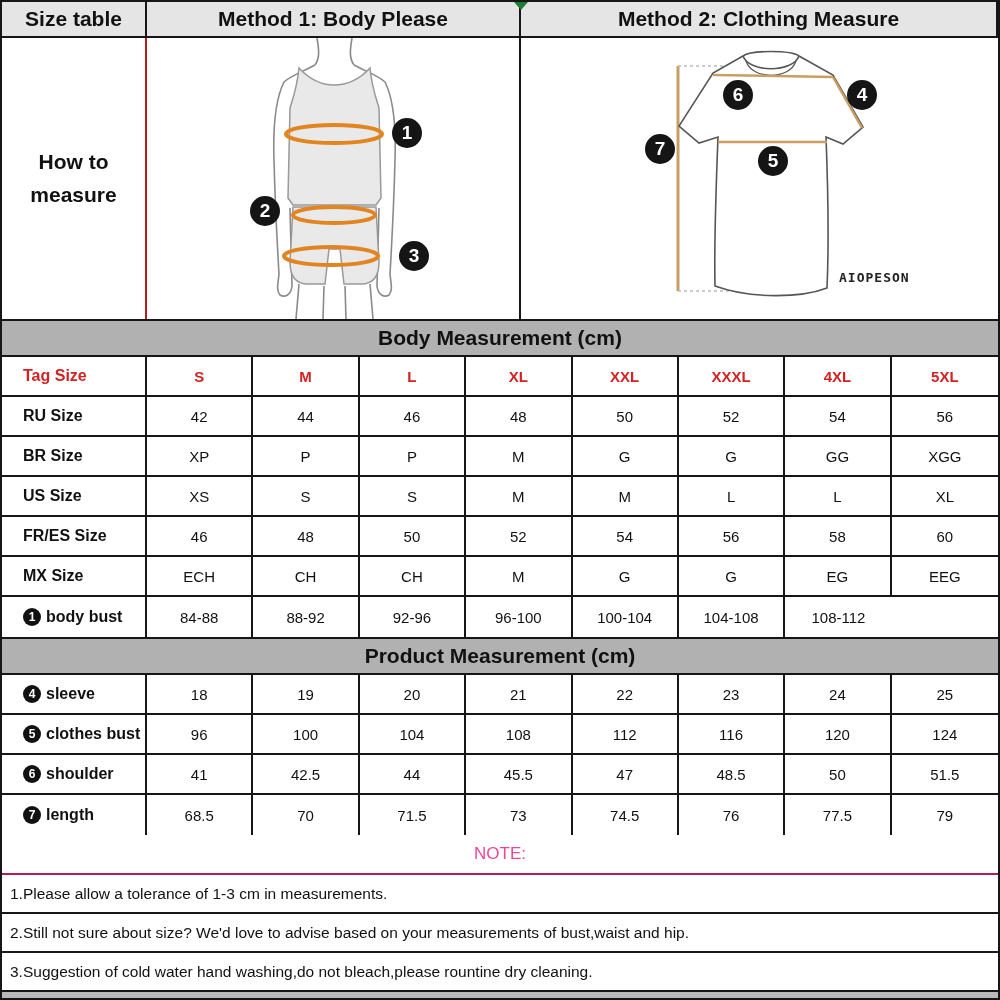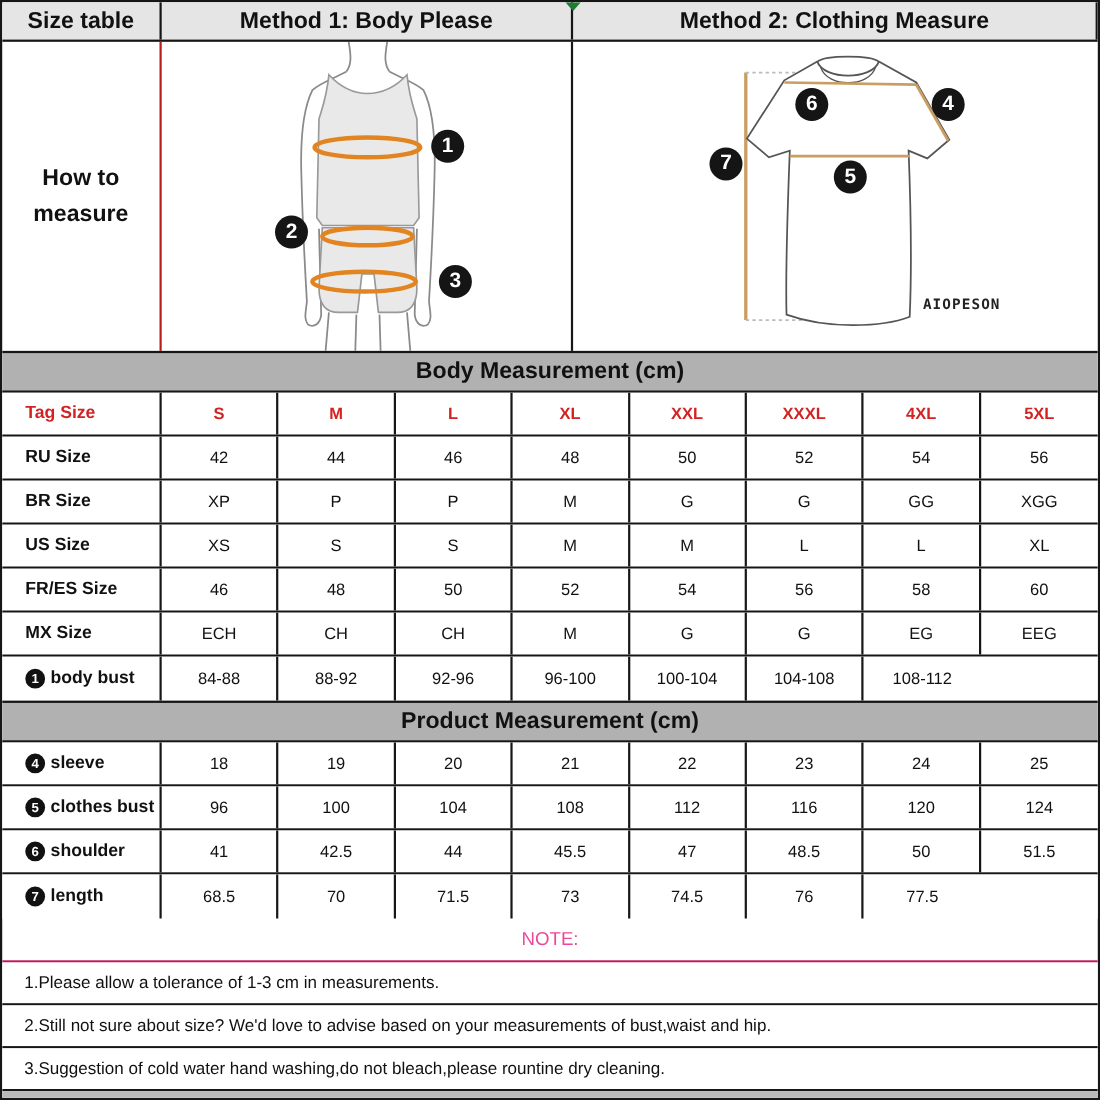--- a/index.html
+++ b/index.html
@@ -84,21 +84,21 @@
     width:18px; height:18px; border-radius:50%; background:#111; color:#fff;
     font-size:12px; font-weight:bold; margin-right:5px;
   }
   
   .note-title-row {
     height:40px; flex:none; display:flex; align-items:center; justify-content:center;
     font-size:17px; color:#ec4899; border-bottom:2px solid #be185d;
   }
   .note-row {
     height:39px; flex:none; display:flex; align-items:center;
-    padding-left:20px; font-size:15.5px; color:#111;
+    padding-left:8px; font-size:15.5px; color:#111;
     border-bottom:2px solid #161616; background:#fff;
   }
   .bottom-strip { flex:1; background:#b9b9b9; }
   svg { display:block; }
 </style>
 </head>
 <body>
 
 <div class="sheet">
 
@@ -292,19 +292,20 @@
           <span class="bullet">7</span>
           <span>length</span>
         </div>
         <div class="cell value-cell">68.5</div>
         <div class="cell value-cell">70</div>
         <div class="cell value-cell">71.5</div>
         <div class="cell value-cell">73</div>
         <div class="cell value-cell">74.5</div>
         <div class="cell value-cell">76</div>
         <div class="cell value-cell">77.5</div>
+        <div class="cell value-cell">79</div>
       </div></div>
 
   <div class="note-title-row">NOTE:</div>
   <div id="notes-list" style="display:contents"><div class="note-row">1.Please allow a tolerance of 1-3 cm in measurements.</div><div class="note-row">2.Still not sure about size? We'd love to advise based on your measurements of bust,waist and hip.</div><div class="note-row">3.Suggestion of cold water hand washing,do not bleach,please rountine dry cleaning.</div></div>
 
   <div class="bottom-strip"></div>
 </div>
 
 </body></html>

